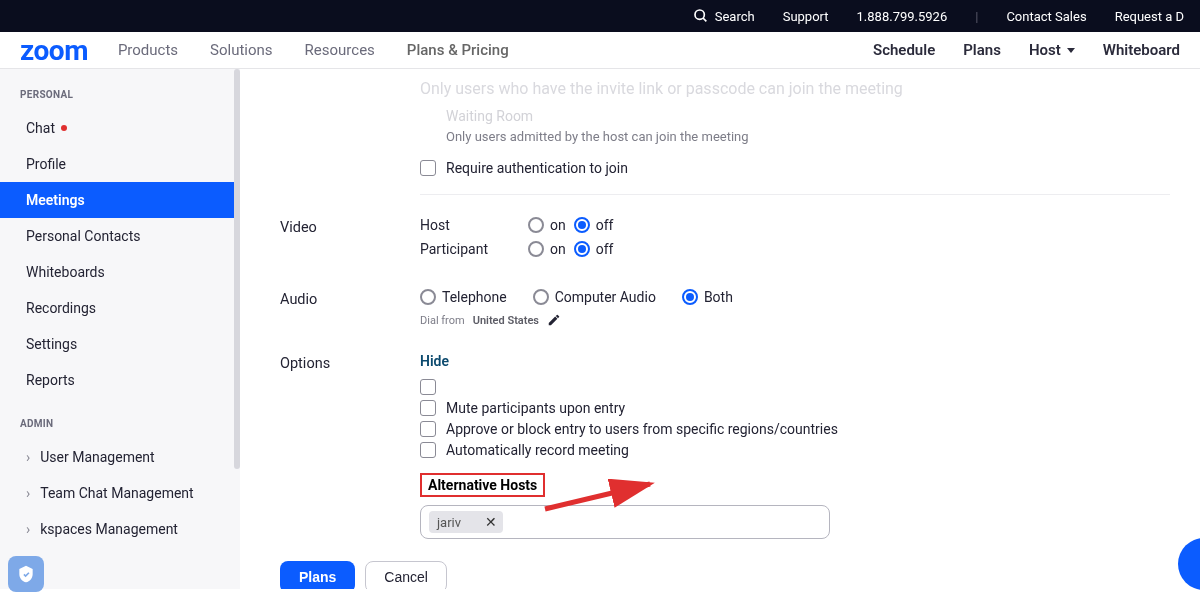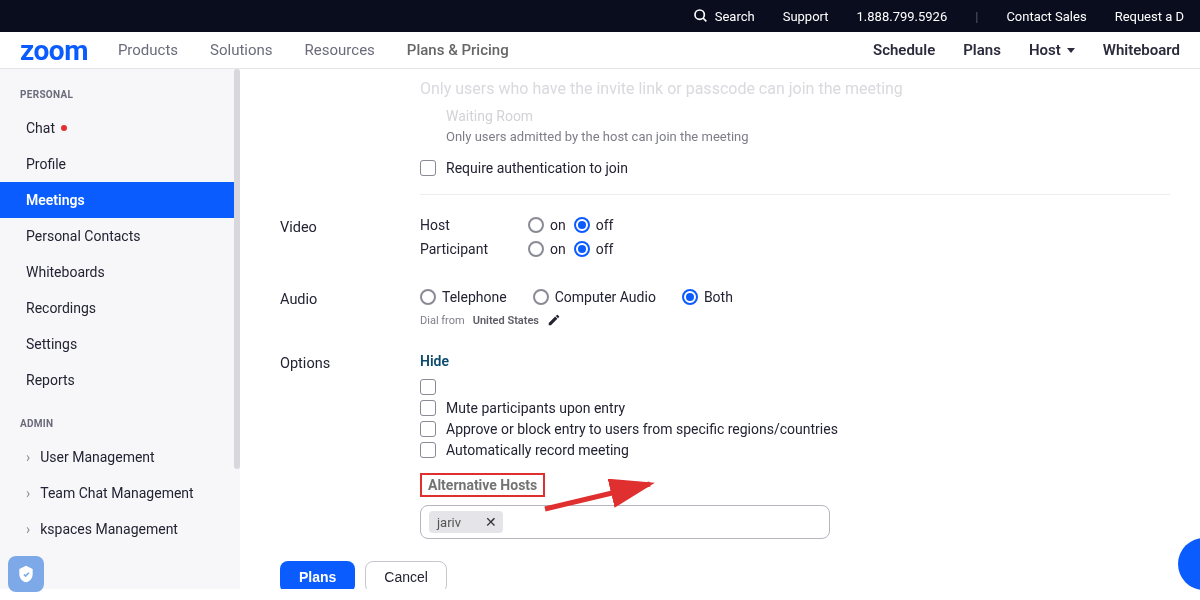--- a/index.html
+++ b/index.html
@@ -38,21 +38,21 @@
 .radio { display: inline-flex; align-items: center; gap: 6px; cursor: pointer; }
 .radio .circ { width: 16px; height: 16px; border: 2px solid #8a8a95; border-radius: 50%; display: inline-block; position: relative; }
 .radio.sel .circ { border-color: #0b5cff; }
 .radio.sel .circ::after { content: ""; position: absolute; top: 2px; left: 2px; width: 8px; height: 8px; background: #0b5cff; border-radius: 50%; }
 .check-row { display: flex; align-items: center; gap: 10px; margin: 5px 0; }
 .check { width: 16px; height: 16px; border: 1.6px solid #8a8a95; border-radius: 3px; display: inline-block; }
 .dial { color: #7d7d88; font-size: 11px; margin-top: 8px; display: flex; align-items: center; gap: 8px; }
 .dial b { color: #5d5d66; font-weight: 600; }
 .pencil { width: 14px; height: 14px; }
 .link { color: #0c4a6e; font-weight: 600; cursor: pointer; }
-.alt-hosts-label { display: inline-block; border: 2.5px solid #e02f2f; padding: 2px 6px; font-weight: 700; color: #737373; font-size: 14px; margin-top: 10px; }
+.alt-hosts-label { display: inline-block; border: 2.5px solid #e02f2f; padding: 2px 6px; font-weight: 700; color: #000000; font-size: 14px; margin-top: 10px; }
 .alt-input { margin-top: 8px; border: 1px solid #b5b5bf; border-radius: 8px; width: 410px; height: 34px; display: flex; align-items: center; padding: 0 8px; gap: 6px; }
 .chip { background: #e4e4e9; border-radius: 4px; padding: 3px 6px 3px 8px; display: flex; align-items: center; gap: 24px; font-size: 13px; color: #555; }
 .chip .x { cursor: pointer; color: #333; font-size: 14px; }
 .btn-row { margin-top: 22px; display: flex; gap: 10px; }
 .btn { padding: 7px 18px; border-radius: 8px; font-size: 14px; cursor: pointer; border: 1px solid transparent; }
 .btn.primary { background: #0b5cff; color: #fff; font-weight: 600; }
 .btn.secondary { background: #fff; border-color: #c6c6cf; color: #232333; }
 .arrow-svg { position: absolute; left: 300px; top: 410px; }
 .shield-badge { position: absolute; left: 8px; bottom: 8px; width: 36px; height: 36px; background: #7ea9e8; border-radius: 8px; display: flex; align-items: center; justify-content: center; }
 .bubble { position: absolute; right: -4px; bottom: 10px; width: 26px; height: 52px; background: #0b5cff; border-top-left-radius: 26px; border-bottom-left-radius: 26px; }

